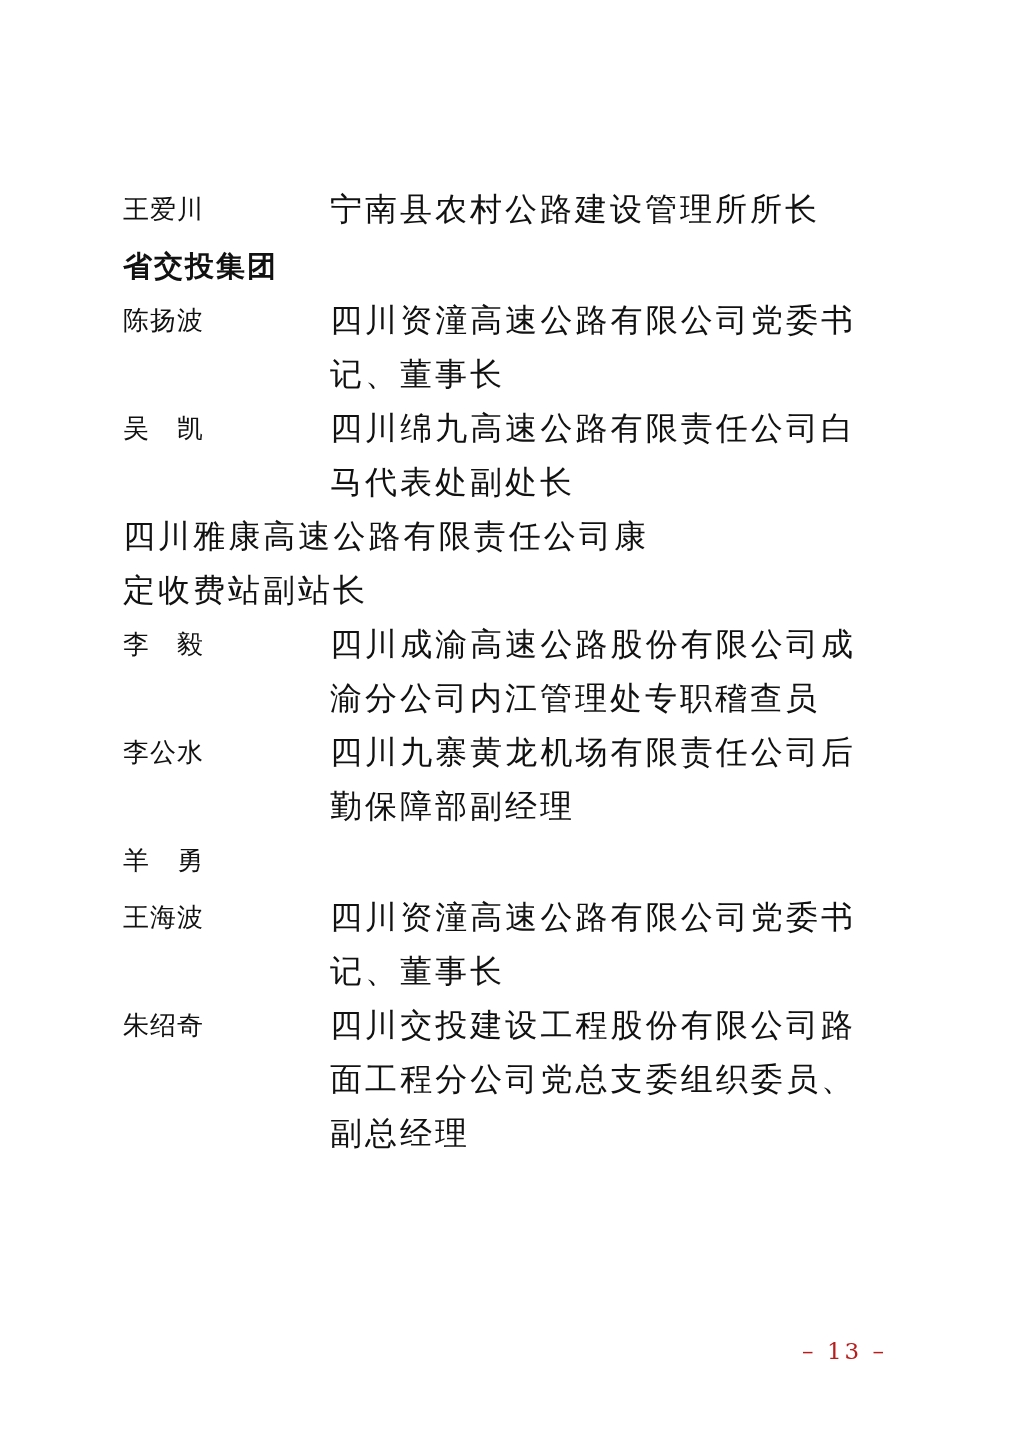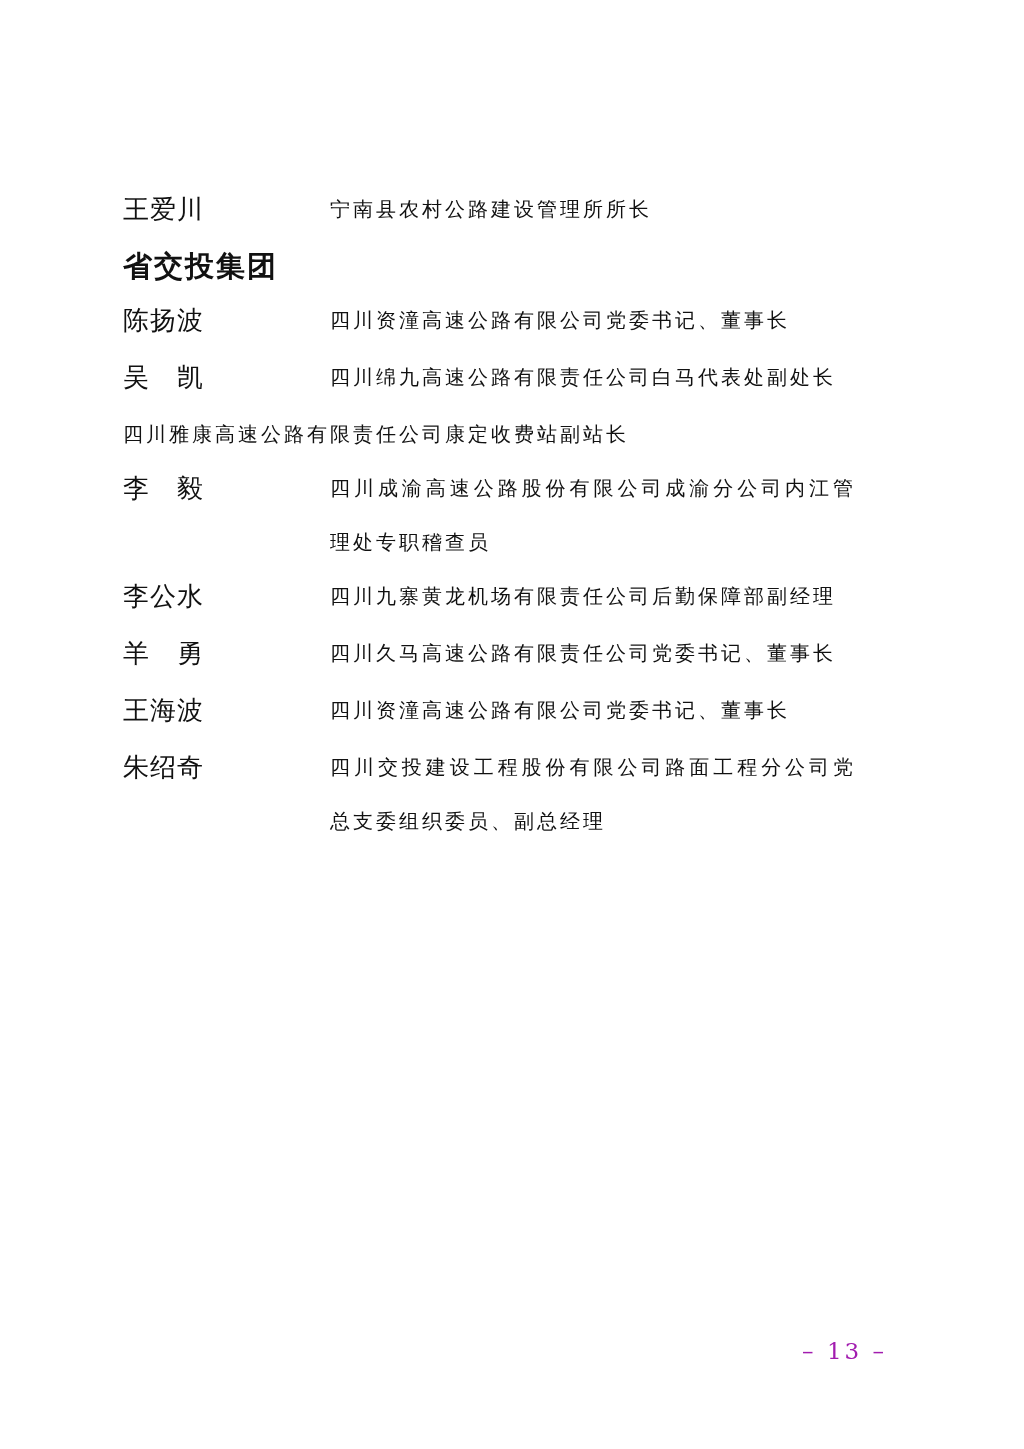--- a/index.html
+++ b/index.html
@@ -34,21 +34,21 @@
     letter-spacing: 1px;
     white-space: nowrap;
   }
   .suffix {
     font-size: 18px;
     letter-spacing: 0;
   }
   .pos {
     flex: none;
     width: 526px;
-    font-size: 20px;
+    font-size: 32px;
     line-height: 54px;
     letter-spacing: 3px;
     text-align: justify;
     text-justify: inter-ideograph;
     line-break: strict;
   }
   .heading-row {
     display: block;
   }
   .heading {
@@ -57,21 +57,21 @@
     font-size: 29px;
     line-height: 54px;
     letter-spacing: 2px;
   }
   .page-number {
     position: absolute;
     top: 1338px;
     right: 137px;
     font-size: 23px;
     letter-spacing: 3px;
-    color: #a21caf;
+    color: #b91c1c;
   }
 </style>
 </head>
 <body>
 
 <div class="page">
   <div class="content">
 
     <div class="row">
       <div class="name"><span>王爱川</span><span class="suffix"></span></div>
@@ -101,21 +101,20 @@
       <div class="pos">四川成渝高速公路股份有限公司成渝分公司内江管理处专职稽查员</div>
     </div>
 
     <div class="row">
       <div class="name"><span>李公水</span><span class="suffix"></span></div>
       <div class="pos">四川九寨黄龙机场有限责任公司后勤保障部副经理</div>
     </div>
 
     <div class="row">
       <div class="name"><span>羊　勇</span><span class="suffix"></span></div>
-      <div class="pos">四川久马高速公路有限责任公司党委书记、董事长</div>
     </div>
 
 
     <div class="row">
       <div class="name"><span>王海波</span><span class="suffix"></span></div>
       <div class="pos">四川资潼高速公路有限公司党委书记、董事长</div>
     </div>
 
     <div class="row">
       <div class="name"><span>朱绍奇</span><span class="suffix"></span></div>

